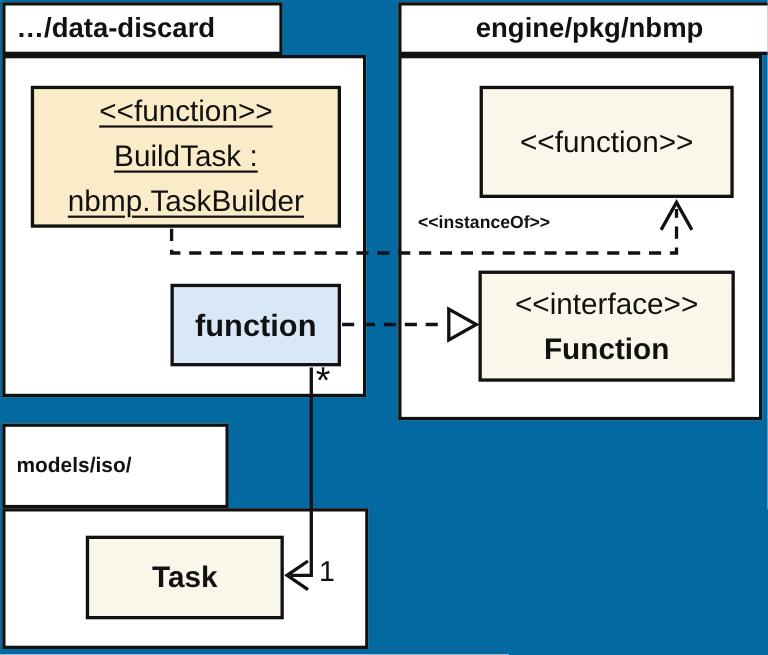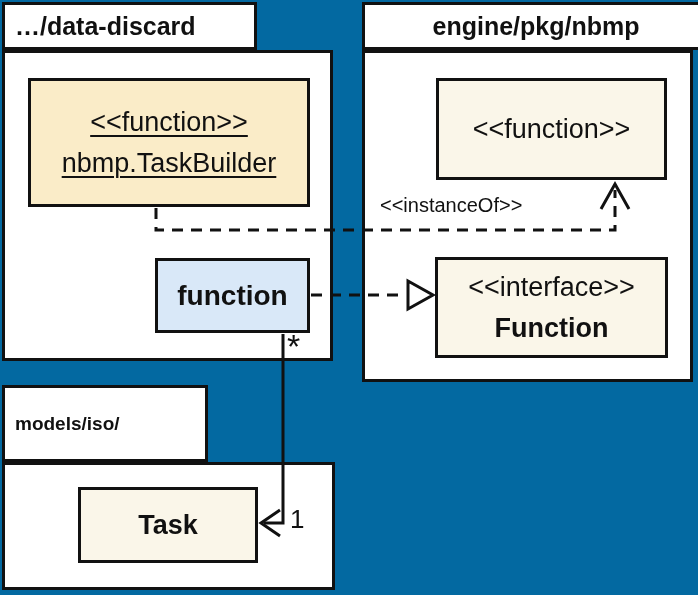--- a/index.html
+++ b/index.html
@@ -23,21 +23,21 @@
   .node .bold { font-weight:bold; }
   .link-text a, .link-text span {
     text-decoration:underline; text-underline-offset:4px; text-decoration-thickness:2px;
     color:var(--line,#111); cursor:pointer;
   }
   #buildtask { background:var(--gold,#FAECC8); }
   .cream { background:var(--cream,#FAF6E9); }
   #function-instance { background:var(--blue,#D9E8F8); font-weight:bold; font-size:28px; }
   #connector-layer { position:absolute; left:0; top:0; z-index:4; }
   .edge-label { position:absolute; z-index:5; white-space:pre; }
-  #instanceof-label { left:380px; top:194px; font-size:20px; }
+  #instanceof-label { left:380px; top:194px; font-size:16px;font-weight:bold; }
   #mult-star { left:287px; top:327px; font-size:34px; }
   #mult-one  { left:290px; top:504px; font-size:26px; }
 </style>
 </head>
 <body>
 
 <div id="canvas">
 
   <div class="rect pkg-tab" style="left:2px;top:2px;width:255px;height:48px;">
     <span class="tab-text">…/data-discard</span>
@@ -49,32 +49,33 @@
   </div>
   <div class="rect" style="left:362px;top:50px;width:331px;height:332px;"></div>
 
   <div class="rect pkg-tab" style="left:2px;top:385px;width:206px;height:77px;">
     <span class="tab-text two-line"><span>models/iso/</span><br></span>
   </div>
   <div class="rect" style="left:2px;top:462px;width:333px;height:128px;"></div>
 
   <div id="buildtask" class="rect node link-text" style="left:28px;top:78px;width:282px;height:129px;z-index:2;">
     <span>&lt;&lt;function&gt;&gt;</span>
+    <span>BuildTask :</span>
     <span>nbmp.TaskBuilder</span>
   </div>
 
   <div class="rect node cream" style="left:436px;top:78px;width:231px;height:102px;z-index:2;">
     <span>&lt;&lt;function&gt;&gt;</span>
   </div>
 
   <div id="function-instance" class="rect node" style="left:155px;top:258px;width:155px;height:75px;z-index:2;">
     <span>function</span>
   </div>
 
-  <div class="rect node cream" style="left:435px;top:257px;width:233px;height:101px;z-index:2;">
+  <div class="rect node cream" style="left:435px;top:246px;width:233px;height:101px;z-index:2;">
     <span>&lt;&lt;interface&gt;&gt;</span>
     <span class="bold">Function</span>
   </div>
 
   <div class="rect node cream" style="left:78px;top:487px;width:180px;height:76px;z-index:2;">
     <span class="bold">Task</span>
   </div>
 
   <svg id="connector-layer" width="698" height="595" viewBox="0 0 698 595">
 

